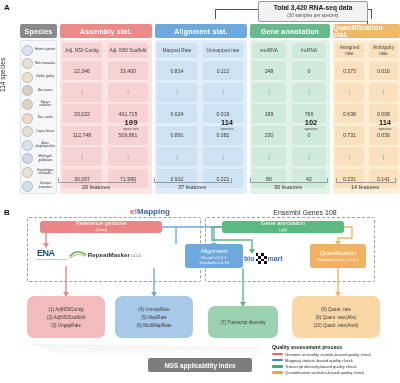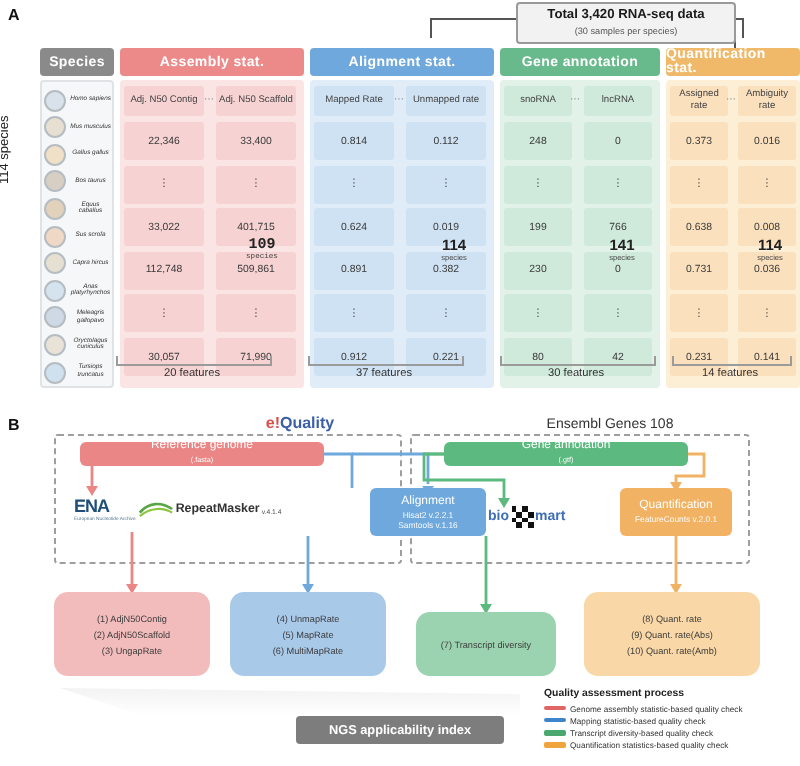--- a/index.html
+++ b/index.html
@@ -304,21 +304,21 @@
 
     <div class="spcount" style="left:93px;top:95px;width:36px;font-family:Liberation Mono, monospace;">
       <div class="n">109</div>
       <div class="s">species</div>
     </div>
     <div class="spcount" style="left:189px;top:95px;width:36px;">
       <div class="n">114</div>
       <div class="s">species</div>
     </div>
     <div class="spcount" style="left:274px;top:95px;width:34px;">
-      <div class="n">141</div>
+      <div class="n">102</div>
       <div class="s">species</div>
     </div>
     <div class="spcount" style="left:350px;top:95px;width:30px;">
       <div class="n">114</div>
       <div class="s">species</div>
     </div>
   </div>
 
   <div class="fbr" style="left:58px;top:178px;width:76px;"></div>
   <div class="fbr" style="left:154px;top:178px;width:76px;"></div>
@@ -328,21 +328,21 @@
   <div class="flab" style="left:58px;top:184px;width:76px;">20 features</div>
   <div class="flab" style="left:154px;top:184px;width:76px;">37 features</div>
   <div class="flab" style="left:250px;top:184px;width:76px;">30 features</div>
   <div class="flab" style="left:336px;top:184px;width:58px;">14 features</div>
 </div>
 
 <div id="panelB"></div>
 <div class="panel-letter" id="letterB">B</div>
 
 <div class="brandline" id="ens-left">
-  <span class="e1">e!</span><span>Quality</span>
+  <span class="e1">e!</span><span>Mapping</span>
 </div>
 <div class="brandline" id="ens-right">Ensembl Genes 108</div>
 
 <div class="dashbox" id="dash-left"></div>
 <div class="dashbox" id="dash-right"></div>
 
 <svg style="position:absolute;left:0;top:0;width:400px;height:383px;pointer-events:none;">
 
   <path d="M 46 427 L 46 418 L 101 418" fill="none" stroke="#ea8686" stroke-width="1.4" transform="translate(0,-195)"></path>
   <path d="M 46 232 L 46 243" stroke="#ea8686" stroke-width="1.4" fill="none"></path>

